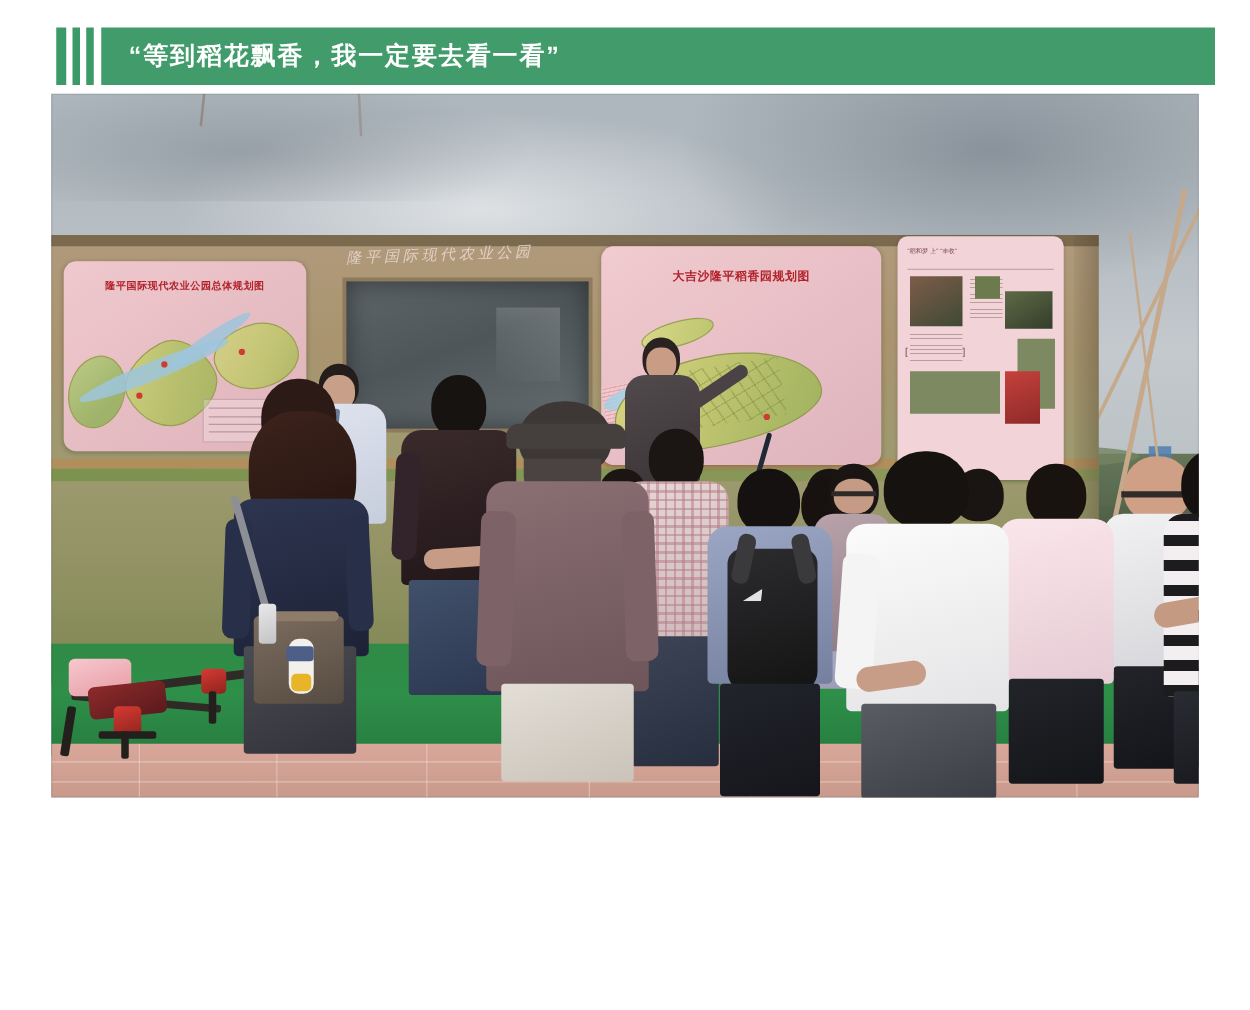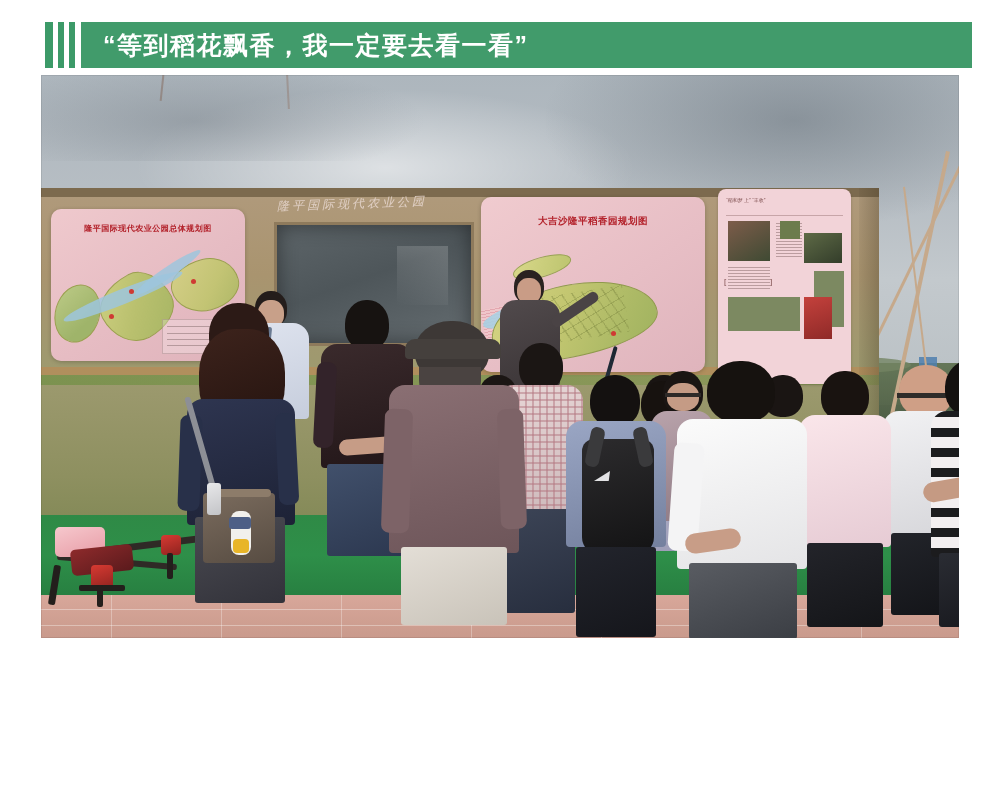--- a/index.html
+++ b/index.html
@@ -44,21 +44,21 @@
     width: 891px;
     height: 46px;
     background: #419b6b;
     display: flex;
     align-items: center;
     box-sizing: border-box;
     padding-left: 22px;
   }
   .heading-title {
     color: #ffffff;
-    font-size: 25px;
+    font-size: 20px;
     font-weight: bold;
     letter-spacing: 1.5px;
     line-height: 1;
     white-space: nowrap;
   }
 
   
   .photo {
     position: absolute;
     left: 41px;

